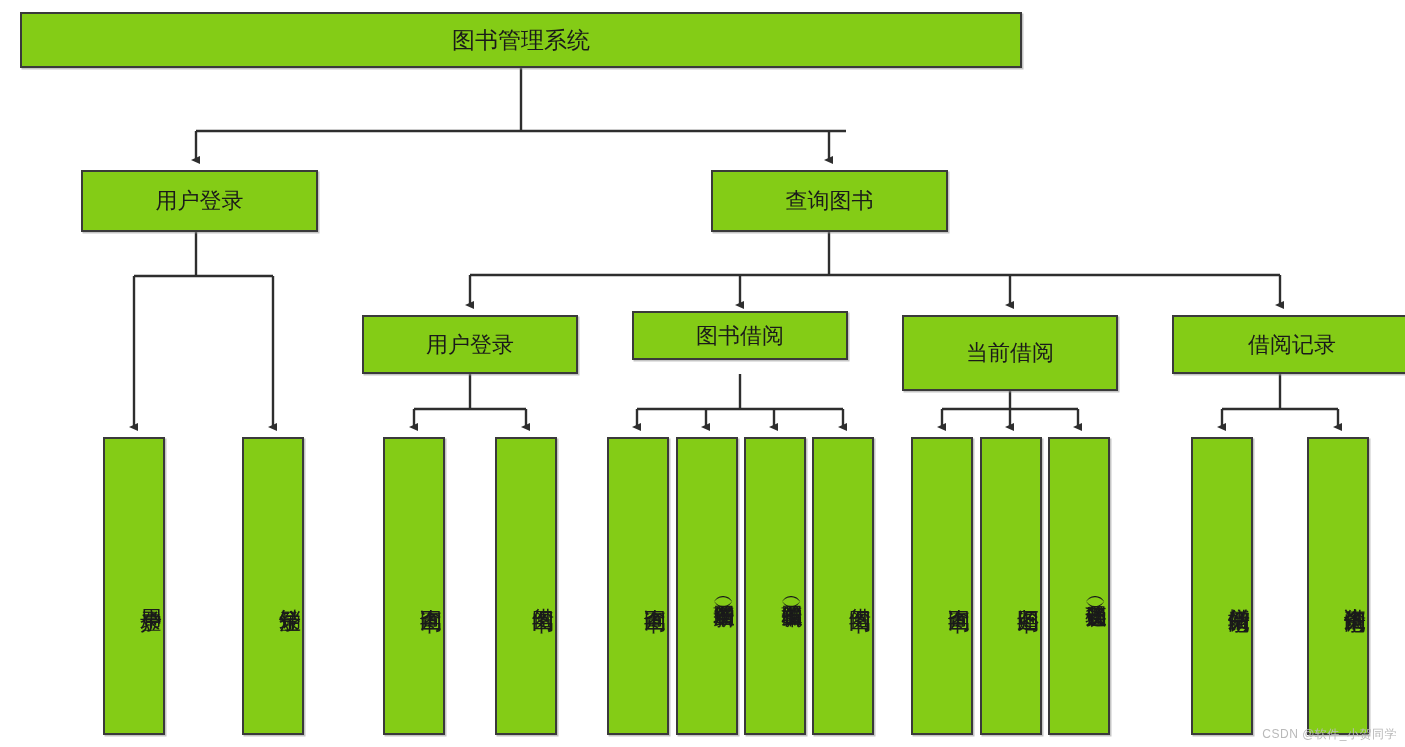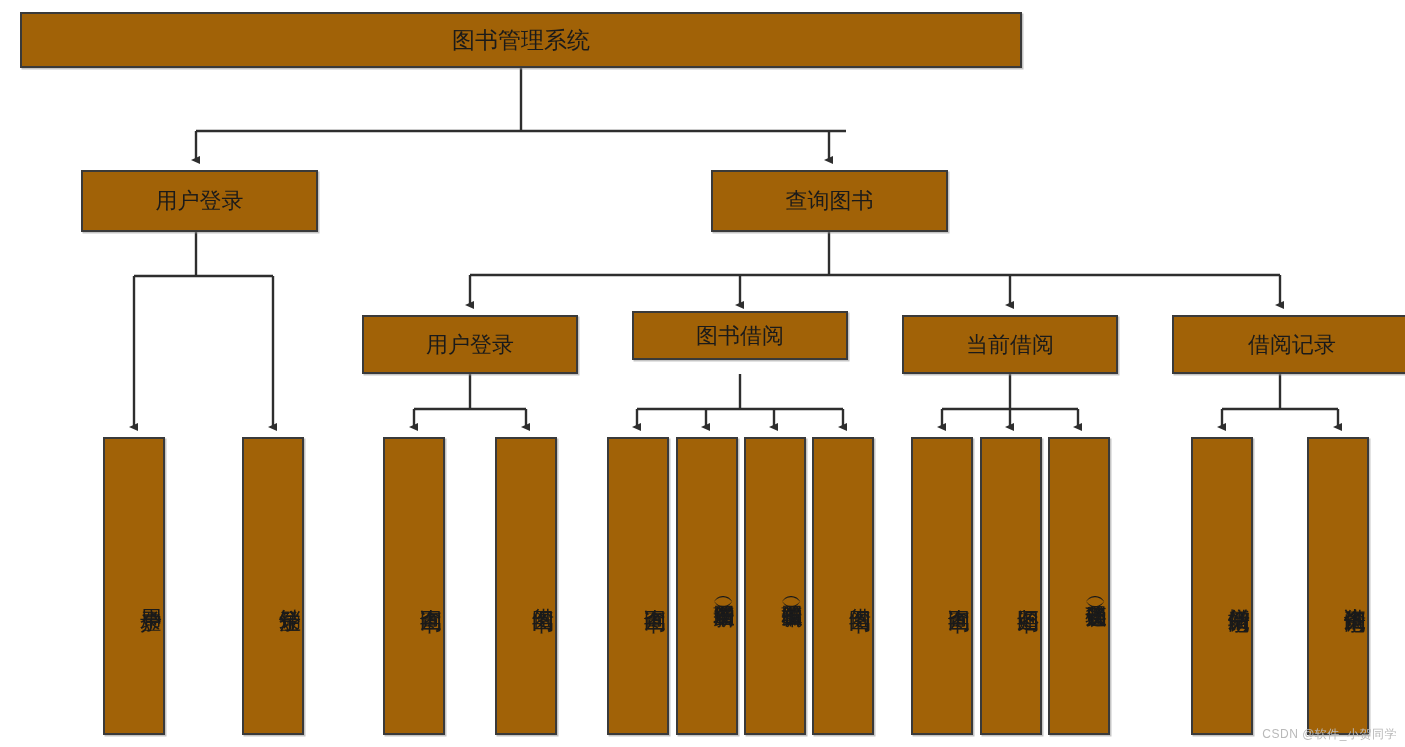--- a/index.html
+++ b/index.html
@@ -20,21 +20,21 @@
   }
   svg.edges {
     position: absolute;
     left: 0; top: 0;
     width: 1405px; height: 747px;
     pointer-events: none;
   }
   .node {
     position: absolute;
     border: 2px solid #3a3a3a;
-    background: #a16207;
+    background: #84cc16;
     display: flex;
     align-items: center;
     justify-content: center;
     color: #1a1a1a;
     box-shadow: 1.5px 1.5px 0 0 rgba(150,150,150,0.55);
   }
   .node.root {
     font-size: 23px;
   }
   .node.mid {
@@ -131,21 +131,21 @@
   <div class="node mid" style="left:711px; top:170px; width:237px; height:62px;">
     <span>查询图书</span>
   </div>
 
   <div class="node mid" style="left:362px; top:315px; width:216px; height:59px;">
     <span>用户登录</span>
   </div>
   <div class="node mid" style="left:632px; top:311px; width:216px; height:49px;">
     <span>图书借阅</span>
   </div>
-  <div class="node mid" style="left:902px; top:315px; width:216px; height:59px;">
+  <div class="node mid" style="left:902px; top:315px; width:216px; height:76px;">
     <span>当前借阅</span>
   </div>
   <div class="node mid" style="left:1172px; top:315px; width:240px; height:59px;">
     <span>借阅记录</span>
   </div>
 
   <div class="node leaf" style="left:103px; top:437px; width:62px; height:298px;">
     <span>用户登录</span>
   </div>
   <div class="node leaf" style="left:242px; top:437px; width:62px; height:298px;">

